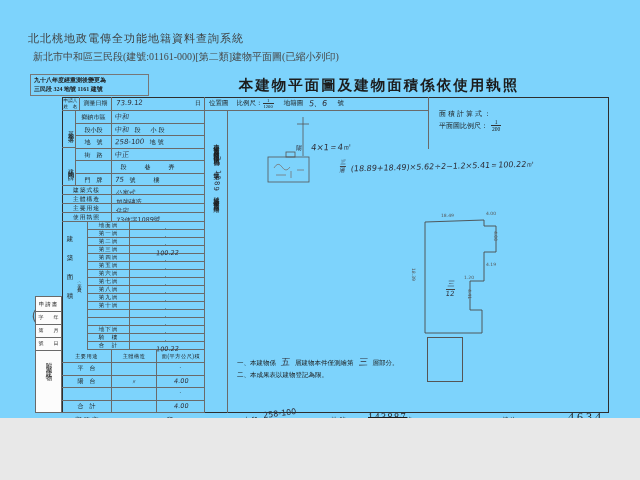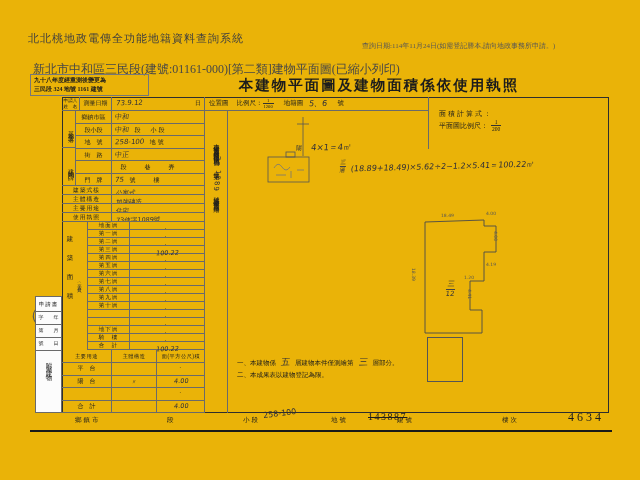--- a/index.html
+++ b/index.html
@@ -1,17 +1,17 @@
 <!DOCTYPE html>
 <html><head>
 <meta charset="utf-8">
 <style>
   *{box-sizing:border-box;margin:0;padding:0}
   body{margin:0;background:#e8e8e8}
-  .screen{position:relative;width:640px;height:480px;background:#eab308;overflow:hidden;
+  .screen{position:relative;width:640px;height:418px;background:#7dd3fc;overflow:hidden;
           font-family:"Liberation Serif","DejaVu Serif",serif;color:#1c1c1c}
   .abs{position:absolute}
   .hand{font-family:"DejaVu Sans",sans-serif;color:#2e2e38;display:inline-block;
         transform:skewX(-8deg) rotate(-1deg)}
   .frac{display:inline-flex;flex-direction:column;font-size:4.6px;line-height:1.15;text-align:center}
   .frac .den{border-top:1px solid #333;padding:0 1px}
   .vlab{writing-mode:vertical-rl;font-size:6px;letter-spacing:2px;text-align:center;padding-top:2px}
   .srow{display:flex;height:12.5px;border-bottom:1px solid #6a6a6a}
   .sl{width:36px;border-right:1px solid #6a6a6a;font-size:6px;line-height:12px;text-align:center;overflow:hidden}
   .sv{flex:1;font-size:6px;line-height:12px;padding-left:3px;white-space:nowrap;overflow:hidden}
@@ -31,22 +31,21 @@
   .xc{font-size:6px;line-height:11.5px;text-align:center;overflow:hidden}
   .dim{font-size:4.5px;color:#555;font-family:"DejaVu Sans",sans-serif;transform-origin:left top;white-space:nowrap}
   .flab{font-size:6.5px;letter-spacing:2px}
 </style>
 </head>
 <body>
 
 <div class="screen">
 
   <div class="abs" style="left:28px;top:31px;font-size:11px;color:#3f3f3f;letter-spacing:1px">北北桃地政電傳全功能地籍資料查詢系統</div>
-  <div class="abs" style="left:362px;top:41px;font-size:7px;color:#565656">查詢日期:114年11月24日(如需登記謄本,請向地政事務所申請。)</div>
-  <div class="abs" style="left:33px;top:61px;font-size:12px;color:#474747">新北市中和區三民段(建號:01161-000)[第二類]建物平面圖(已縮小列印)</div>
+  <div class="abs" style="left:33px;top:50px;font-size:10px;color:#474747">新北市中和區三民段(建號:01161-000)[第二類]建物平面圖(已縮小列印)</div>
 
   <div class="abs" style="left:30px;top:74px;width:119px;height:22px;border:1px solid #777;font-size:6px;line-height:1.55;padding:1px 3px;font-weight:bold">
     <div>九十八年度經重測後變更為</div>
     <div>三民段 324 地號 1161 建號</div>
   </div>
 
   <div class="abs" style="left:150px;top:76px;width:458px;text-align:center;font-size:14.5px;font-weight:bold;letter-spacing:2px">本建物平面圖及建物面積係依使用執照</div>
 
   <div class="abs" style="left:62px;top:97px;width:547px;height:316px;border:1.5px solid #2e2e2e"></div>
 

